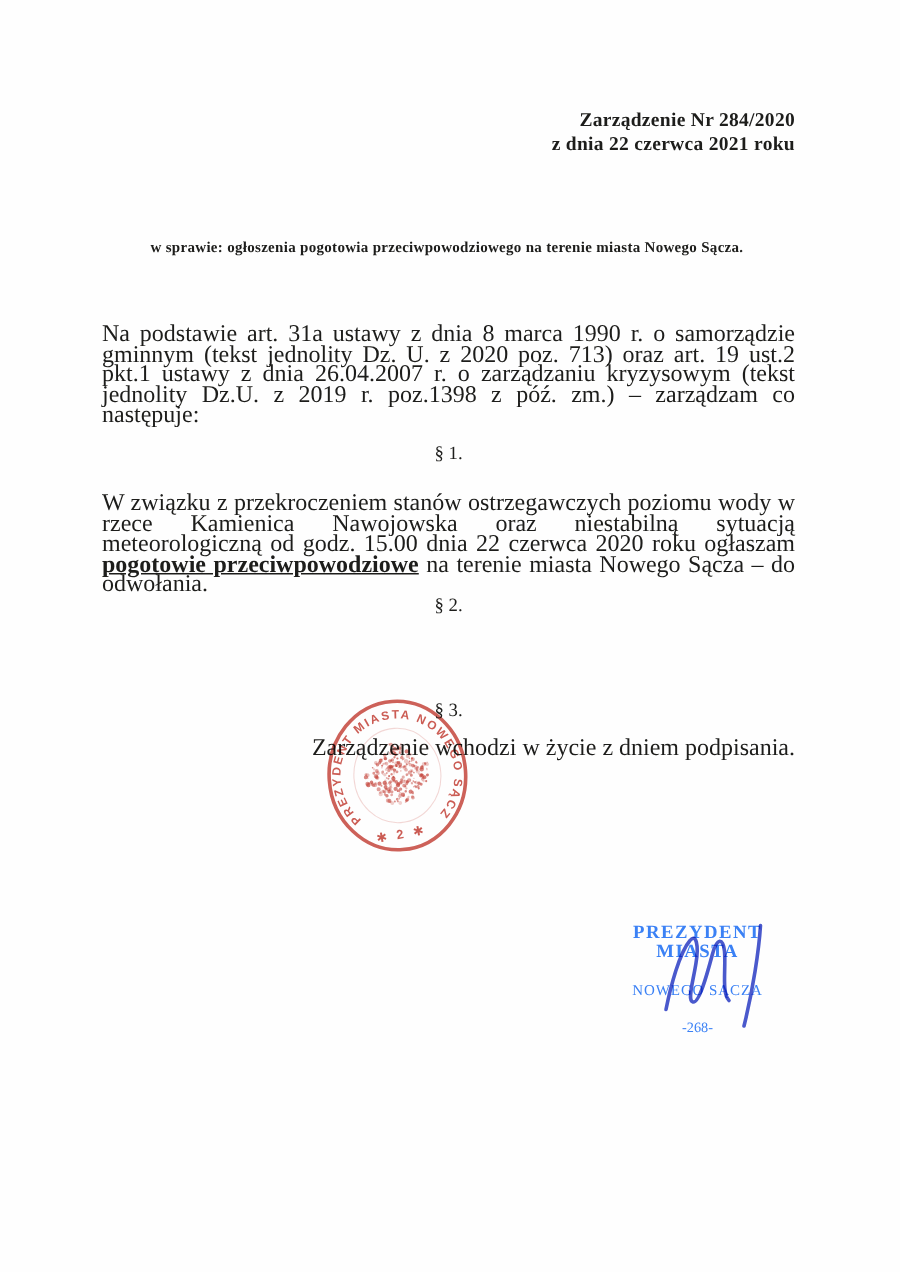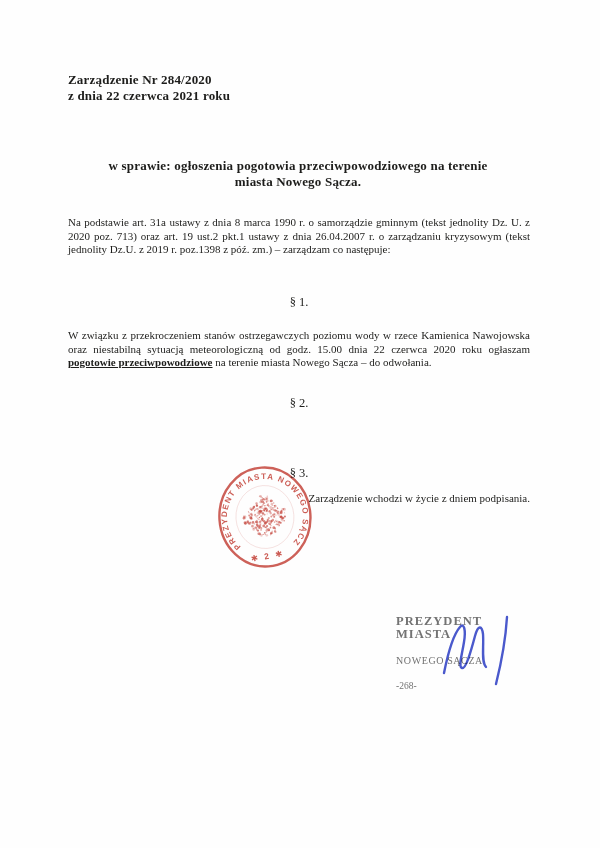--- a/index.html
+++ b/index.html
@@ -1,34 +1,34 @@
 <!DOCTYPE html>
 <html lang="pl"><head>
 <meta charset="utf-8">
 <style>
   html,body{margin:0;padding:0;background:#ffffff;}
   .page{
     position:relative;width:600px;height:848px;background:#fefefe;overflow:hidden;
     font-family:"Liberation Serif","DejaVu Serif",serif;color:#1d1d1b;
   }
   .abs{position:absolute;}
-  .title-block{left:68px;top:72px;width:462px;text-align:left;
+  .title-block{left:68px;top:72px;width:462px;text-align:right;
     font-weight:bold;font-size:13px;line-height:15.6px;letter-spacing:.2px;}
   .subject{left:98px;top:158px;width:400px;text-align:center;
-    font-weight:bold;font-size:13px;line-height:15.8px;letter-spacing:.2px;}
-  .body-par{left:68px;width:462px;font-size:11px;line-height:13.5px;
+    font-weight:bold;font-size:10px;line-height:15.8px;letter-spacing:.2px;}
+  .body-par{left:68px;width:462px;font-size:16px;line-height:13.5px;
     text-align:justify;text-justify:inter-word;}
   .sec-head{left:68px;width:462px;text-align:center;font-size:12.5px;}
   .em-underline{font-weight:bold;text-decoration:underline;}
   
   .round-stamp{left:214px;top:462px;width:102px;height:112px;
     mix-blend-mode:multiply;opacity:.92;transform:rotate(-4deg);}
   .stamp-ring-font{font-family:"Liberation Sans","DejaVu Sans",sans-serif;font-weight:bold;}
   
-  .sig-block{left:396px;top:615px;width:138px;text-align:left;color:#737373;
+  .sig-block{left:396px;top:615px;width:138px;text-align:center;color:#3b82f6;
     mix-blend-mode:multiply;}
   .sig-office{font-weight:bold;font-size:12.5px;letter-spacing:1px;line-height:13px;}
   .sig-city{font-size:10px;letter-spacing:.6px;line-height:11px;margin-top:14px;}
   .sig-name{font-style:italic;font-weight:bold;font-size:14px;line-height:16px;margin-top:7px;}
   .sig-number{font-size:9.5px;line-height:10px;margin-top:15px;}
   .pen-signature{left:428px;top:604px;width:92px;height:88px;mix-blend-mode:multiply;}
 </style>
 </head>
 <body>
 

